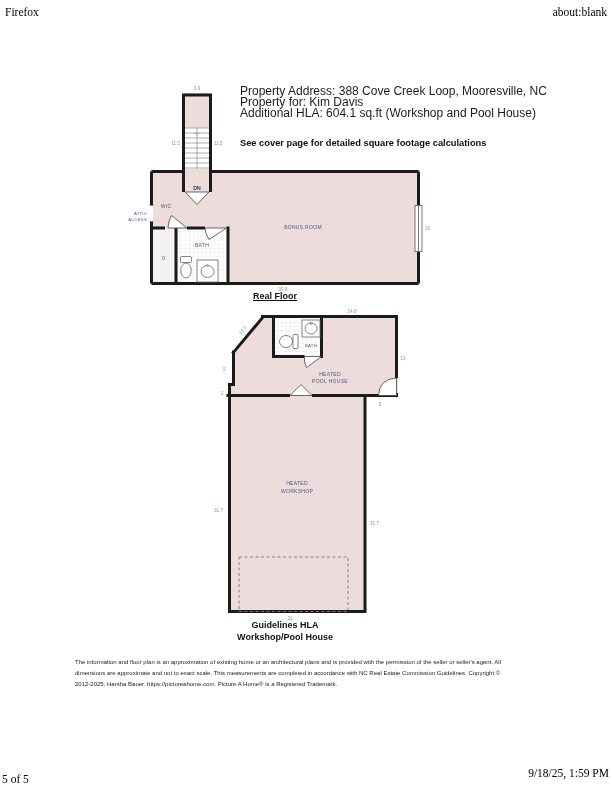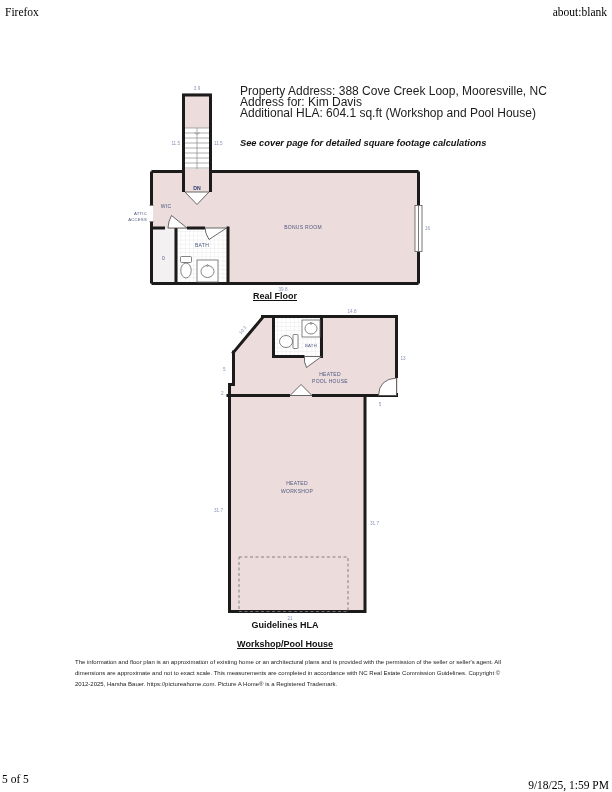--- a/index.html
+++ b/index.html
@@ -2,31 +2,31 @@
 <html><head>
 <meta charset="utf-8">
 <style>
   html,body{margin:0;padding:0;background:#fff;}
   .page{position:relative;width:612px;height:792px;background:#ffffff;overflow:hidden;
         font-family:"Liberation Sans",sans-serif;color:#000;}
   .chrome{position:absolute;font-family:"Liberation Serif",serif;font-size:11.5px;color:#000;}
   .hdr-left{left:5px;top:6px;}
   .hdr-right{right:5px;top:6px;text-align:center;}
   .ftr-left{left:2px;bottom:7px;margin-top:24px;}
-  .ftr-right{right:3px;bottom:1px;margin-left:38px;}
+  .ftr-right{right:3px;bottom:13px;margin-left:38px;}
   .info{position:absolute;left:240px;top:86px;font-size:12px;line-height:11.2px;color:#1c1c1c;}
-  .notice{position:absolute;left:240px;top:138px;font-size:9.3px;font-weight:bold;font-style:italic;color:#111;}
+  .notice{position:absolute;left:240px;top:138px;font-size:9.3px;font-weight:bold;color:#111;}
   .plan{position:absolute;}
   .plan-third{left:105px;top:80px;}
   .plan-add{left:210px;top:305px;}
   .plan-title{position:absolute;text-align:center;font-weight:bold;color:#111;}
   .title-third{left:105px;top:291px;width:340px;font-size:9px;}
   .title-third span{text-decoration:underline;}
   .title-add{left:175px;top:620px;width:220px;font-size:9px;line-height:11.5px;}
-  .title-add .u{text-decoration:underline;margin-top:7px;}
+  .title-add .u{}
   .disclaimer{position:absolute;left:75px;top:657px;width:465px;font-size:6px;line-height:11px;color:#222;}
   svg text{font-family:"Liberation Sans",sans-serif;}
   .dim{font-size:4.6px;fill:#8a94b5;}
   .lbl{font-size:5px;fill:#4d5880;letter-spacing:.3px;}
   .lbl-sm{font-size:4.3px;fill:#4d5880;letter-spacing:.2px;}
   .lbl-dn{font-size:5.2px;font-weight:bold;fill:#333f6e;}
   .wall{fill:none;stroke:#1b1b1b;stroke-width:3;stroke-linecap:butt;}
   .thin{fill:none;stroke:#555;stroke-width:.8;}
   .door{fill:#ffffff;stroke:#444;stroke-width:.8;}
   .fix{fill:#ffffff;stroke:#666;stroke-width:.8;}
@@ -36,21 +36,21 @@
 </head>
 <body>
 
 <div class="page">
 
   <div class="chrome hdr-left">Firefox</div>
   <div class="chrome hdr-right">about:blank</div>
 
   <div class="info">
     <div>Property Address: 388 Cove Creek Loop, Mooresville, NC</div>
-    <div>Address for: Kim Davis</div>
+    <div>Property for: Kim Davis</div>
     <div>Additional HLA: 604.1 sq.ft (Workshop and Pool House)</div>
   </div>
   <div class="notice">See cover page for detailed square footage calculations</div>
 
   <svg class="plan plan-third" width="340" height="232" viewBox="0 0 340 232">
     <defs>
       <pattern id="tile1" width="4.2" height="4.2" patternUnits="userSpaceOnUse">
         <path d="M4.2 0 H0 V4.2" fill="none" stroke="#d9d9d9" stroke-width="0.5"></path>
       </pattern>
     </defs>

